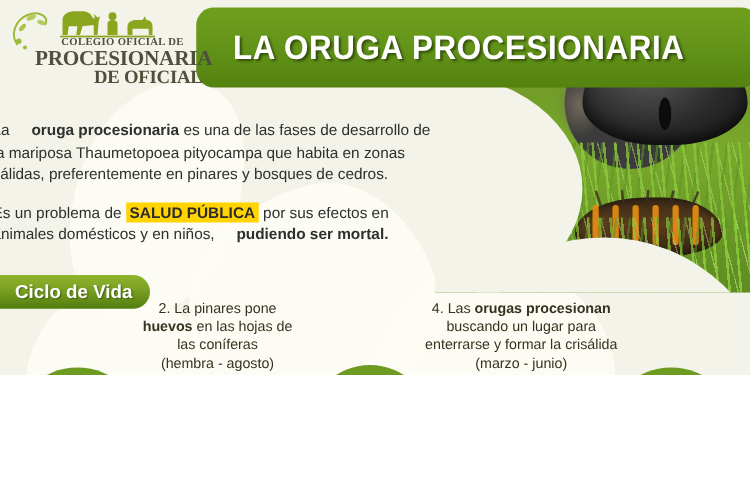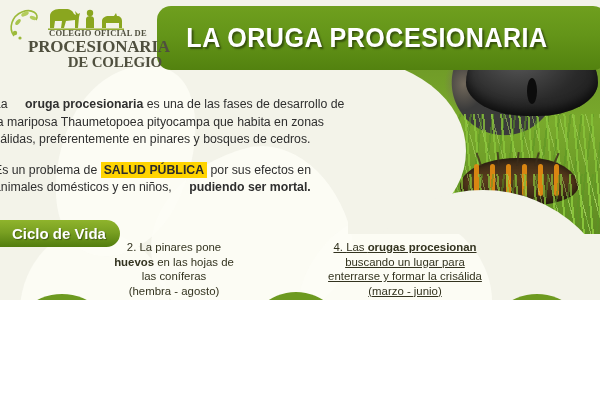--- a/index.html
+++ b/index.html
@@ -166,21 +166,21 @@
   
   .step {
     position: absolute; z-index: 7;
     text-align: center;
     color: #33331f;
     font-size: 11.4px;
     line-height: 14.5px;
   }
   .step b { font-weight: 700; }
   #step2 { left: 108px; top: 240px; width: 132px; }
-  #step4 { left: 320px; top: 240px; width: 170px; text-decoration: underline; }
+  #step4 { left: 332px; top: 240px; width: 170px; }
 
   .leader {
     position: absolute; z-index: 7;
     width: 3px;
     background-image: linear-gradient(to bottom, #4b4b3a 0 2px, rgba(0,0,0,0) 2px 5px);
     background-size: 3px 5px;
   }
   #leader2 { left: 176px; top: 300px; height: 24px; }
   #leader4 { left: 412px; top: 300px; height: 24px; }
   #leader1 { left: 62px;  top: 384px; height: 16px; }
@@ -273,21 +273,21 @@
       <circle cx="84" cy="11" r="3.2" fill="#8aa61f"></circle>
       <path d="M80 26 L80 17 C80 15 82 14 84 14 C86 14 88 15 88 17 L88 26 Z" fill="#8aa61f"></path>
 
       <path d="M96 26 L96 19 C96 16 99 14 103 14 L108 14 L110 11 L111 14 C114 14 116 16 116 19 L116 26 L113 26 L113 21 L100 21 L100 26 Z" fill="#8aa61f"></path>
 
       <rect x="42" y="26.5" width="76" height="1.4" fill="#8aa61f"></rect>
     </svg>
     <div class="logotext">
       <div class="logo-l1">COLEGIO OFICIAL DE</div>
       <div class="logo-l2">PROCESIONARIA</div>
-      <div class="logo-l3">DE COLEGIO</div>
+      <div class="logo-l3">DE OFICIAL</div>
     </div>
   </div>
 
   <div id="title-banner">
     <div id="title-text">LA ORUGA PROCESIONARIA</div>
   </div>
 
   <div id="photo">
     <div class="grass"></div>
     <div class="muzzle-fur"></div>

